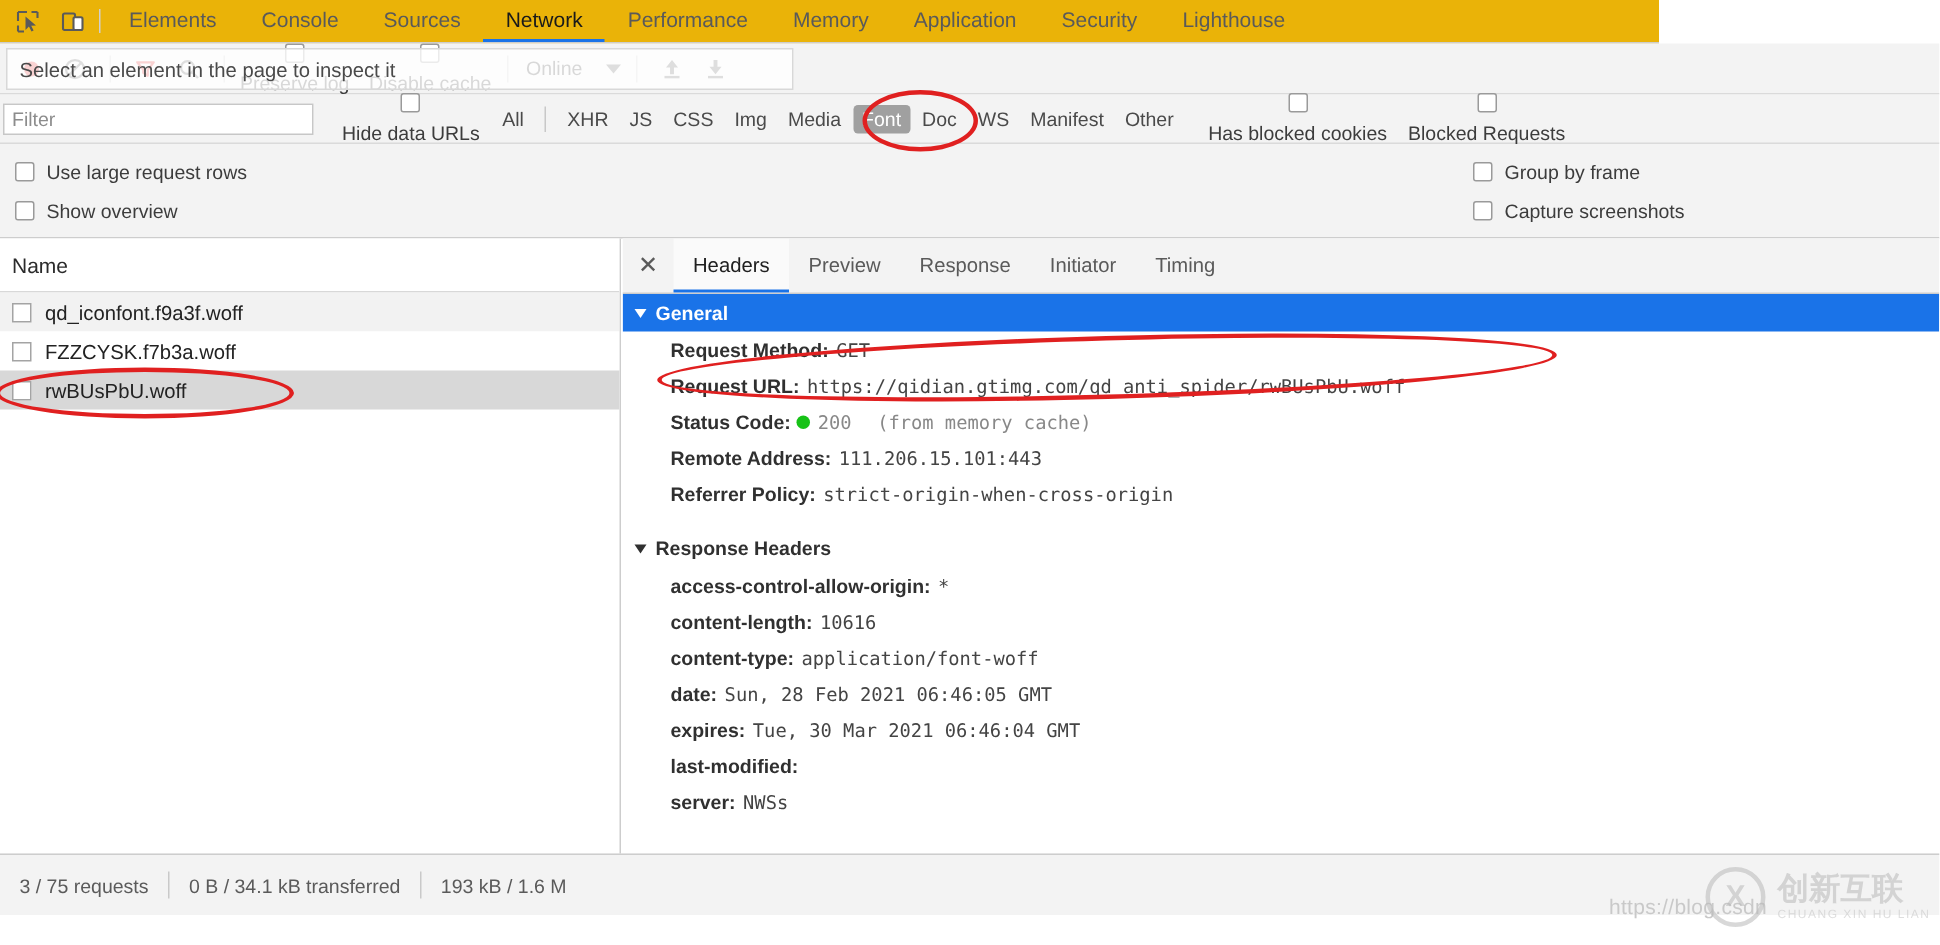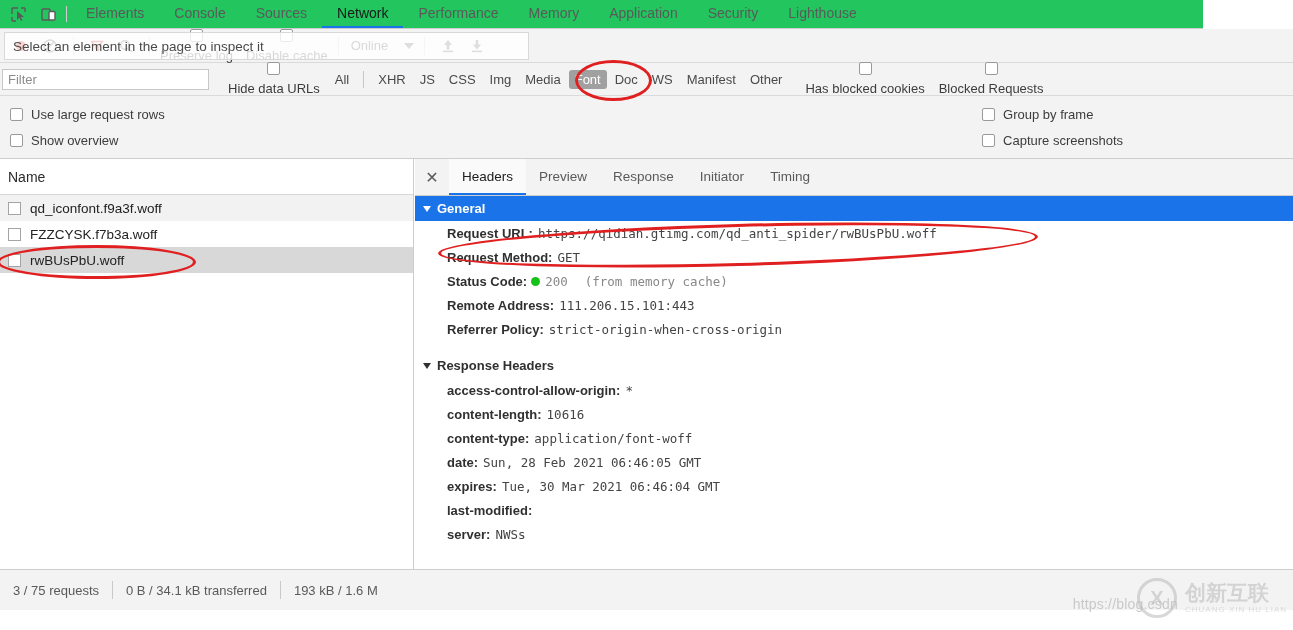--- a/index.html
+++ b/index.html
@@ -10,22 +10,22 @@
     background: #ffffff;
     font-family: "Liberation Sans", sans-serif;
     font-size: 13px;
     color: #333;
     -webkit-font-smoothing: antialiased;
   }
   #app { position: relative; width: 1293px; height: 630px; background:#fff; }
 
   
   .tabbar {
-    position: absolute; left:0; top:0; width:1203px; height:29px;
-    background:#22c55e; border-bottom:1px solid #cdcdcd;
+    position: absolute; left:0; top:0; width:1106px; height:29px;
+    background:#eab308; border-bottom:1px solid #cdcdcd;
     display:flex; align-items:stretch;
   }
   .tb-icons { display:flex; align-items:center; padding:0 6px 0 8px; gap:10px; }
   .tb-icon { width:20px; height:20px; display:flex; align-items:center; justify-content:center; cursor:pointer; }
   .tb-sep { width:1px; background:#cfcfcf; margin:6px 4px 6px 2px; }
   .tabs { display:flex; align-items:stretch; }
   .tab {
     display:flex; align-items:center; padding:0 15px;
     font-size:14px; color:#5a5a5a; cursor:pointer;
     border-bottom:2px solid transparent; position:relative; top:0;
@@ -378,26 +378,26 @@
     </div>
 
     <div class="dbody">
 
       <div class="sec-head blue">
         <span class="tri"></span>
         <span>General</span>
       </div>
 
       <div class="kvrow">
+        <span class="k">Request Method:</span>
+        <span class="v">GET</span>
+      </div>
+      <div class="kvrow">
         <span class="k">Request URL:</span>
         <span class="v">https://qidian.gtimg.com/qd_anti_spider/rwBUsPbU.woff</span>
-      </div>
-      <div class="kvrow">
-        <span class="k">Request Method:</span>
-        <span class="v">GET</span>
       </div>
       <div class="kvrow">
         <span class="k">Status Code:</span>
         <span class="statusdot"></span>
         <span class="v vmuted" style="margin-left:0">200</span>
         <span class="v vmuted" style="margin-left:17px">(from memory cache)</span>
       </div>
       <div class="kvrow">
         <span class="k">Remote Address:</span>
         <span class="v">111.206.15.101:443</span>

